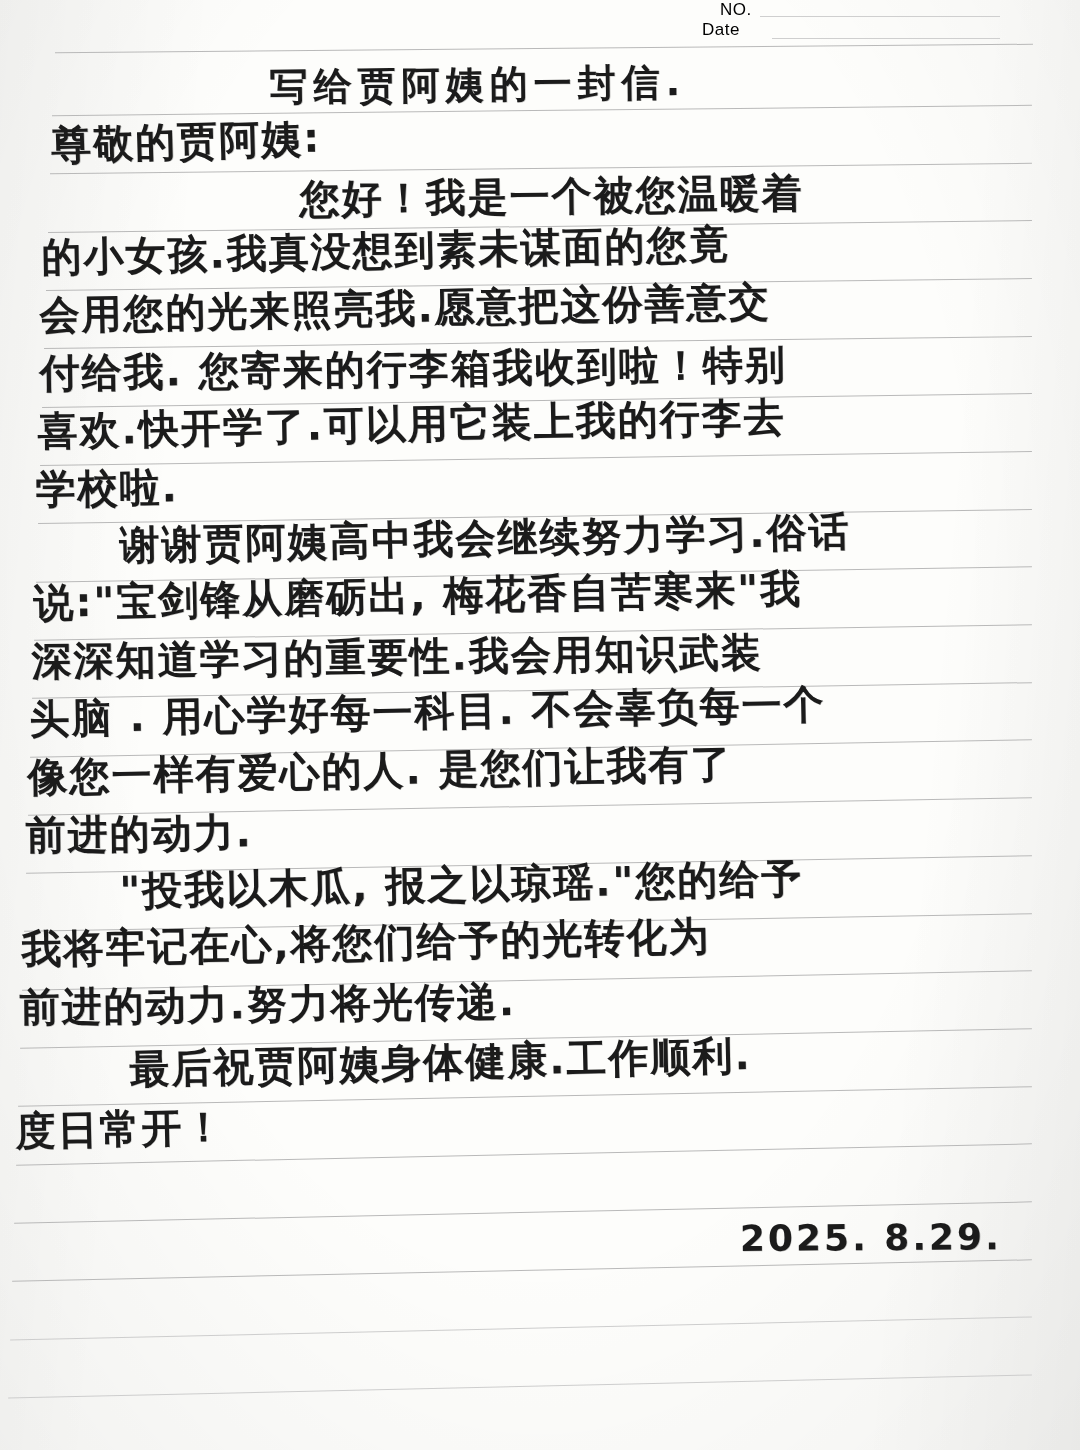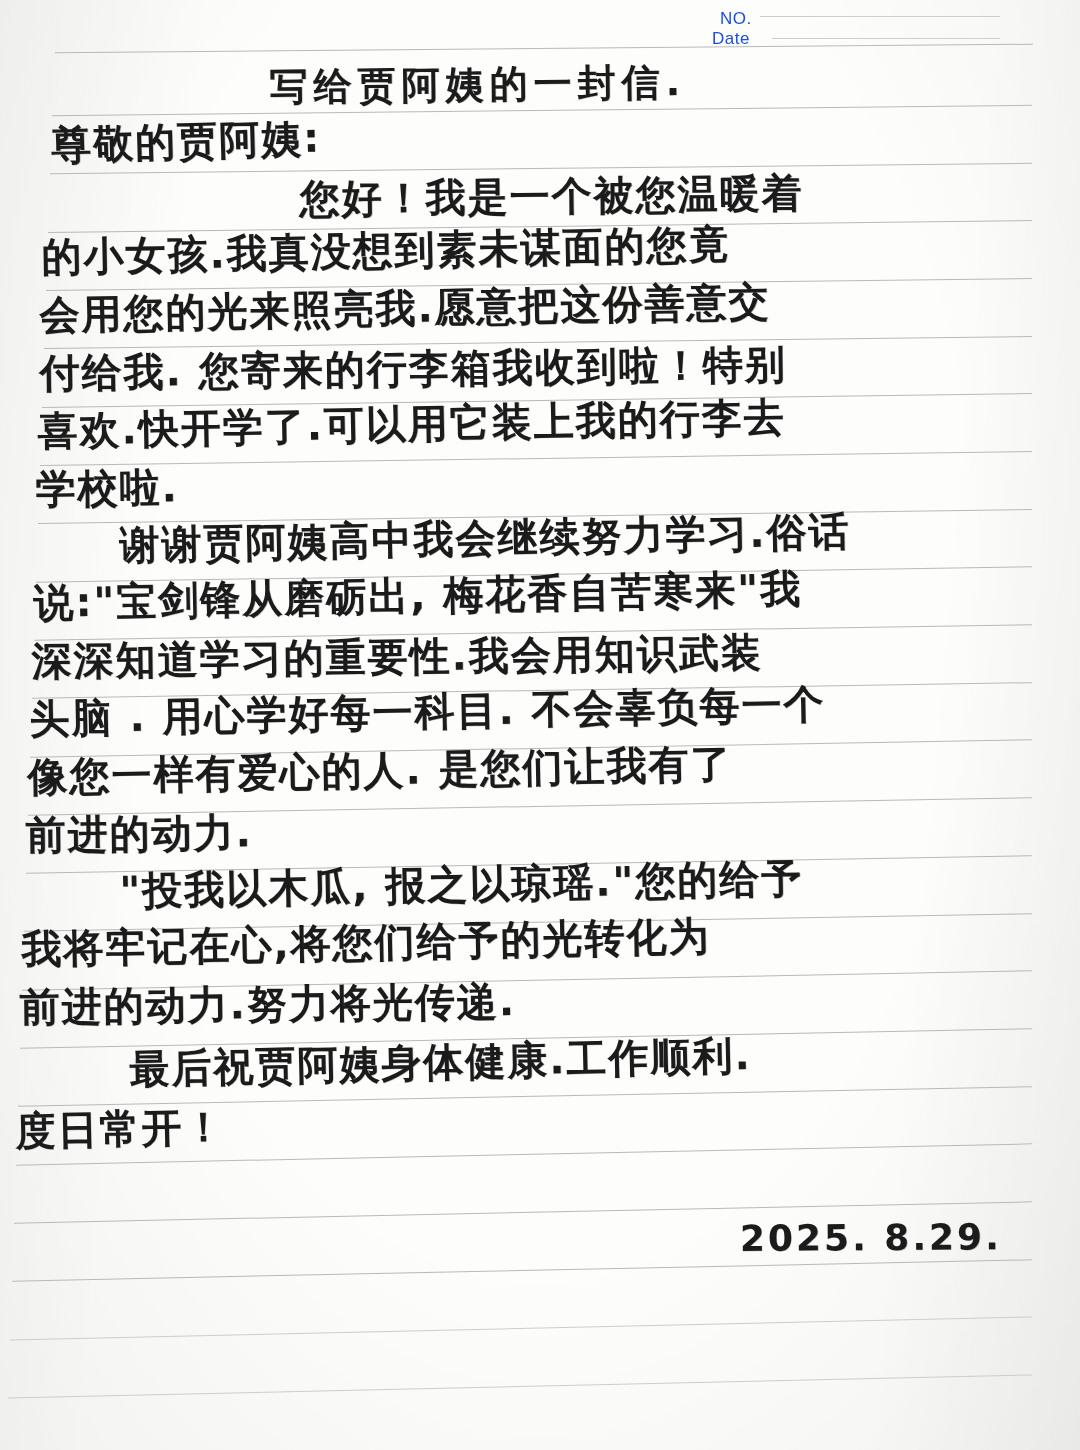--- a/index.html
+++ b/index.html
@@ -30,27 +30,26 @@
   .header-block {
     position: absolute;
     top: 0px;
     left: 700px;
     width: 300px;
     height: 44px;
   }
   .hdr-label {
     position: absolute;
     font-size: 17px;
-    color: #1d4ed8;
+    color: #000000;
     font-family: "Liberation Sans", sans-serif;
     letter-spacing: 0.5px;
-    margin-top: 9px;
   }
   .hdr-no { top: 0px; left: 20px; }
-  .hdr-date { top: 20px; left: 12px; }
+  .hdr-date { top: 20px; left: 2px; }
   .hdr-rule {
     position: absolute;
     left: 0;
     height: 0;
     border-top: 1px solid #cfcfcf;
   }
   .hdr-rule-1 { top: 16px; left: 60px; width: 240px; }
   .hdr-rule-2 { top: 38px; left: 72px; width: 228px; }
 
   

